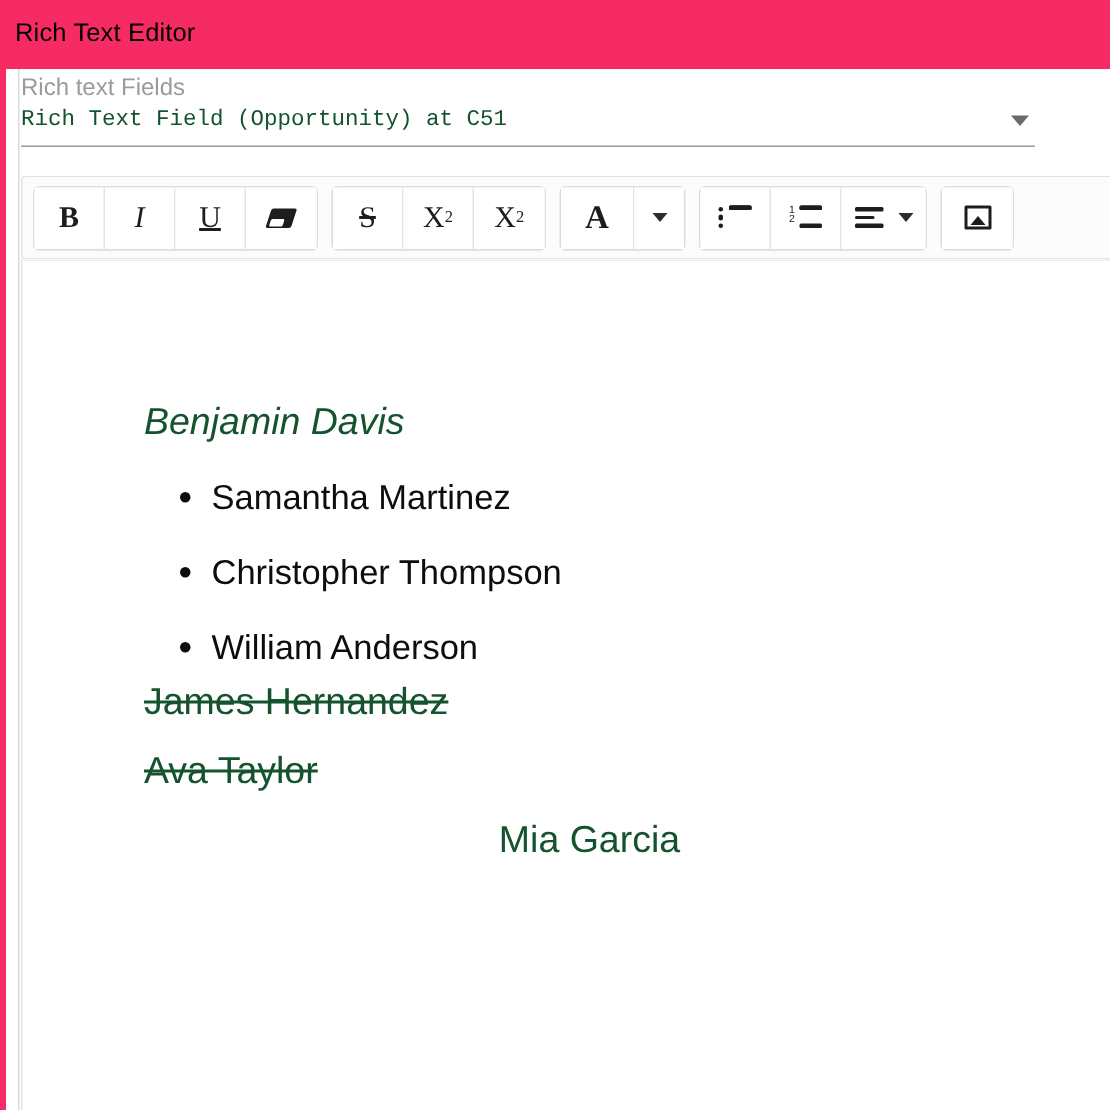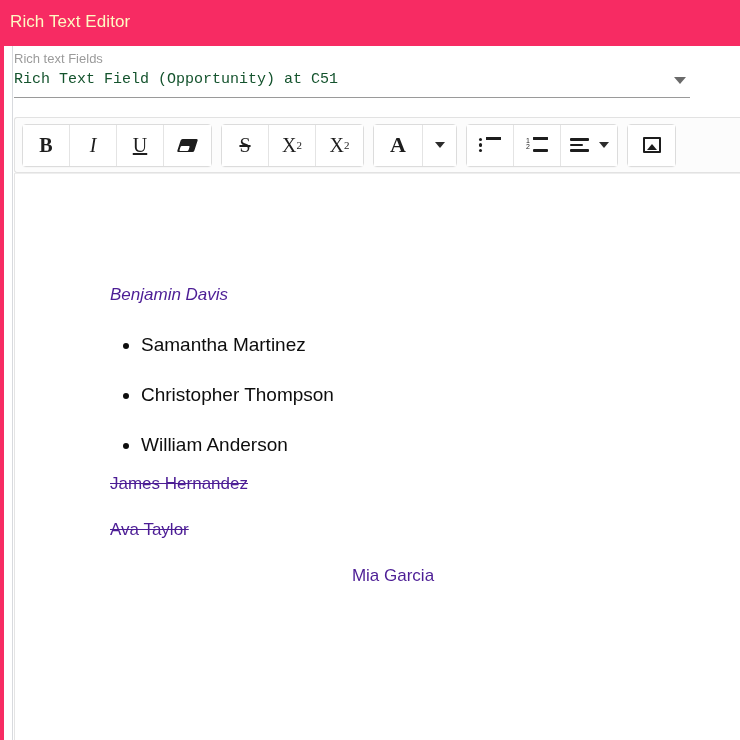--- a/index.html
+++ b/index.html
@@ -31,21 +31,21 @@
     width: 740px;
     height: 46px;
     background: #f72b63;
     box-sizing: border-box;
   }
   .app-header-title {
     position: absolute;
     left: 10px;
     top: 11px;
     font-size: 17px;
-    color: #fef9c3;
+    color: #000000;
     letter-spacing: .1px;
     line-height: 22px;
     white-space: nowrap;
   }
 
   
   .shell {
     position: absolute;
     left: 0;
     top: 46px;
@@ -71,21 +71,21 @@
     position: absolute;
     left: 10px;
     top: 6px;
     width: 676px;
     height: 48px;
   }
   .field-label {
     position: absolute;
     left: 0;
     top: 0;
-    font-size: 13px;
+    font-size: 16px;
     color: #9b9b9b;
     line-height: 14px;
     white-space: nowrap;
   }
   .field-value {
     position: absolute;
     left: 0;
     top: 17px;
     font-size: 15px;
     color: #14532d;
@@ -297,37 +297,37 @@
     box-sizing: border-box;
     overflow: hidden;
   }
   .doc {
     position: absolute;
     left: 78px;
     top: 93px;
     width: 600px;
   }
   .doc p {
-    margin: 17px;
-    font-size: 17px;
+    margin: 3px;
+    font-size: 25px;
     line-height: 22px;
-    color: #4c1d95;
+    color: #14532d;
     font-family: "Liberation Sans", sans-serif;
   }
   .p-italic {
     font-style: italic;
     margin-bottom: 28px !important;
   }
   .doc ul.bullets {
     margin: 0 0 15px 0;
     padding: 0 0 0 48px;
     list-style: disc;
   }
   .doc ul.bullets li {
-    font-size: 19px;
+    font-size: 23px;
     line-height: 22px;
     color: #0d0d0d;
     margin-bottom: 28px;
   }
   .doc ul.bullets li:last-child { margin-bottom: 0; }
   .p-link {
     color: #1f6cb0;
     text-decoration: underline;
     margin-bottom: 24px !important;
   }

